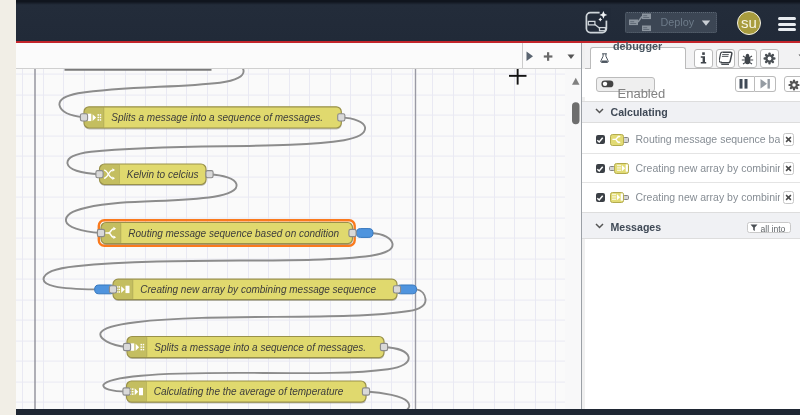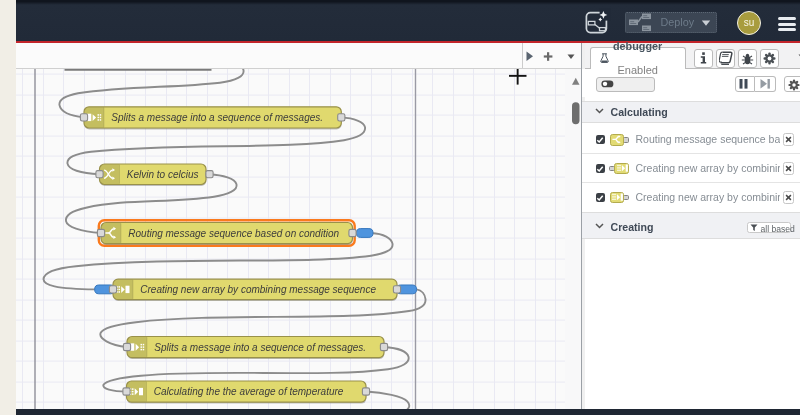--- a/index.html
+++ b/index.html
@@ -36,21 +36,21 @@
     <rect x="15.2" y="2.2" width="4" height="1" fill="#626c78"></rect>
       <rect x="15.2" y="4" width="6" height="1" fill="#626c78"></rect>
     <rect x="15.2" y="14.2" width="4" height="1" fill="#626c78"></rect>
       <rect x="15.2" y="16" width="6" height="1" fill="#626c78"></rect>
   </svg>
   <div class="abs" style="left:644.5px;top:16px;font-size:10.8px;color:#6d7b89;">Deploy</div>
   <svg class="abs" style="left:685px;top:20px;" width="10" height="7" viewBox="0 0 10 7">
     <path d="M0.8 0.5 L9.2 0.5 L5 5.8 Z" fill="#c9ced4"></path>
   </svg>
 
-  <div class="abs" style="left:721px;top:10.5px;width:24px;height:24px;border-radius:50%;background:#a89c3e;border:1.6px solid #f2f0e4;color:#f7f4e4;font-size:10px;text-align:center;line-height:21px;">su</div>
+  <div class="abs" style="left:721px;top:10.5px;width:24px;height:24px;border-radius:50%;background:#a89c3e;border:1.6px solid #f2f0e4;color:#f7f4e4;font-size:15px;text-align:center;line-height:21px;">su</div>
 
   <div class="abs" style="left:762px;top:17px;width:18px;height:3px;background:#e8ecf0;border-radius:1.5px;"></div>
   <div class="abs" style="left:762px;top:22.6px;width:18px;height:3px;background:#e8ecf0;border-radius:1.5px;"></div>
   <div class="abs" style="left:762px;top:28.2px;width:18px;height:3px;background:#e8ecf0;border-radius:1.5px;"></div>
 
   <div class="abs" id="tabbar" style="left:0;top:43px;width:565px;height:25.8px;background:#fbfbfb;border-bottom:1px solid #d0d0d0;"></div>
   <div class="abs" style="left:505.5px;top:43px;width:1px;height:25px;background:#ccc;"></div>
   <svg class="abs" style="left:509px;top:50px;" width="60" height="13" viewBox="0 0 60 13">
     <path d="M1.5 1.5 L1.5 11 L8 6.2 Z" fill="#5a6470"></path>
     <rect x="22" y="2.2" width="2.2" height="8.6" fill="#6a6a6a"></rect>
@@ -231,21 +231,21 @@
   <svg class="abs" style="left:782px;top:54px;" width="10" height="7" viewBox="0 0 10 7">
     <path d="M0.5 0.5 L9.5 0.5 L5 6 Z" fill="#555"></path>
   </svg>
 
   <div class="abs" style="left:566px;top:68.8px;width:234px;height:28.7px;background:#fff;"></div>
   <div class="abs" style="left:580px;top:76.5px;width:59px;height:15px;background:#efefef;border:1px solid #bbb;border-radius:3px;"></div>
   <svg class="abs" style="left:585px;top:80.3px;" width="13" height="8" viewBox="0 0 13 8">
     <rect x="0.4" y="0.4" width="12" height="6.9" rx="3.4" fill="#444"></rect>
     <circle cx="4" cy="3.85" r="2.2" fill="#fff"></circle>
   </svg>
-  <div class="abs" style="left:601.5px;top:64px;font-size:11px;color:#828282;text-align:center;">Enabled</div>
+  <div class="abs" style="left:601.5px;top:86px;font-size:13px;color:#828282;text-align:center;">Enabled</div>
 
   <div class="abs" style="left:718.5px;top:76px;width:20.7px;height:15.7px;background:#fff;border:1px solid #bbb;border-radius:3px 0 0 3px;"></div>
   <div class="abs" style="left:739.2px;top:76px;width:20.7px;height:15.7px;background:#fff;border:1px solid #bbb;border-left:none;border-radius:0 3px 3px 0;"></div>
   <svg class="abs" style="left:723px;top:79px;" width="34" height="10" viewBox="0 0 34 10">
     <rect x="0.5" y="0" width="3" height="9.6" fill="#3f4956"></rect>
     <rect x="5.5" y="0" width="3" height="9.6" fill="#3f4956"></rect>
     <path d="M21.5 0 L21.5 9.6 L28 4.8 Z" fill="#959ca3"></path>
     <rect x="28.5" y="0" width="2.4" height="9.6" fill="#959ca3"></rect>
   </svg>
   <div class="abs" style="left:768px;top:75.5px;width:20.7px;height:16.7px;background:#fff;border:1px solid #bbb;border-radius:3px;"></div>
@@ -334,25 +334,25 @@
   <div class="abs" style="left:619.5px;top:191.2px;width:144px;height:13px;overflow:hidden;font-size:10.5px;color:#868d94;white-space:nowrap;">Creating new array by combining</div>
   <div class="abs" style="left:766.5px;top:191.1px;width:11.5px;height:12.5px;background:#fff;border:1px solid #c6c6c6;border-radius:2.5px;"></div>
   <svg class="abs" style="left:769.3px;top:194.2px;" width="7" height="7" viewBox="0 0 7 7">
       <path d="M1.1 1.1 L5.9 5.9 M5.9 1.1 L1.1 5.9" stroke="#4a4a4a" stroke-width="1.5"></path>
     </svg>
 
   <div class="abs" style="left:566px;top:213px;width:234px;height:25.5px;background:#f0f1f4;border-bottom:1px solid #ddd;"></div>
   <svg class="abs" style="left:578.5px;top:222.5px;" width="9" height="6" viewBox="0 0 9 6">
     <path d="M1 1 L4.5 4.5 L8 1" fill="none" stroke="#555" stroke-width="1.5"></path>
   </svg>
-  <div class="abs" style="left:594.5px;top:220.5px;font-size:10.6px;font-weight:bold;color:#3f4956;">Creating</div>
+  <div class="abs" style="left:594.5px;top:220.5px;font-size:10.6px;font-weight:bold;color:#3f4956;">Messages</div>
   <div class="abs" style="left:730.5px;top:221.8px;width:44.5px;height:11.5px;background:#fff;border:1px solid #c9c9c9;border-radius:2.5px;"></div>
   <svg class="abs" style="left:733.5px;top:224px;" width="8" height="8" viewBox="0 0 8 8">
     <path d="M0.5 0.5 L7.5 0.5 L4.8 3.6 L4.8 7 L3.2 6 L3.2 3.6 Z" fill="#4a4f54"></path>
   </svg>
-  <div class="abs" style="left:744.5px;top:223.6px;font-size:8.6px;color:#5f6468;">all based</div>
+  <div class="abs" style="left:744.5px;top:223.6px;font-size:8.6px;color:#5f6468;">all into</div>
 
   <div class="abs" style="left:790.5px;top:43px;width:9.5px;height:366.2px;background:#ededee;"></div>
   <svg class="abs" style="left:791px;top:105.5px;" width="8.5" height="7.5" viewBox="0 0 9 8">
     <path d="M0.5 7.5 L8.5 7.5 L4.5 0.5 Z" fill="#808080"></path>
   </svg>
 
 </div>
 
 </body></html>

